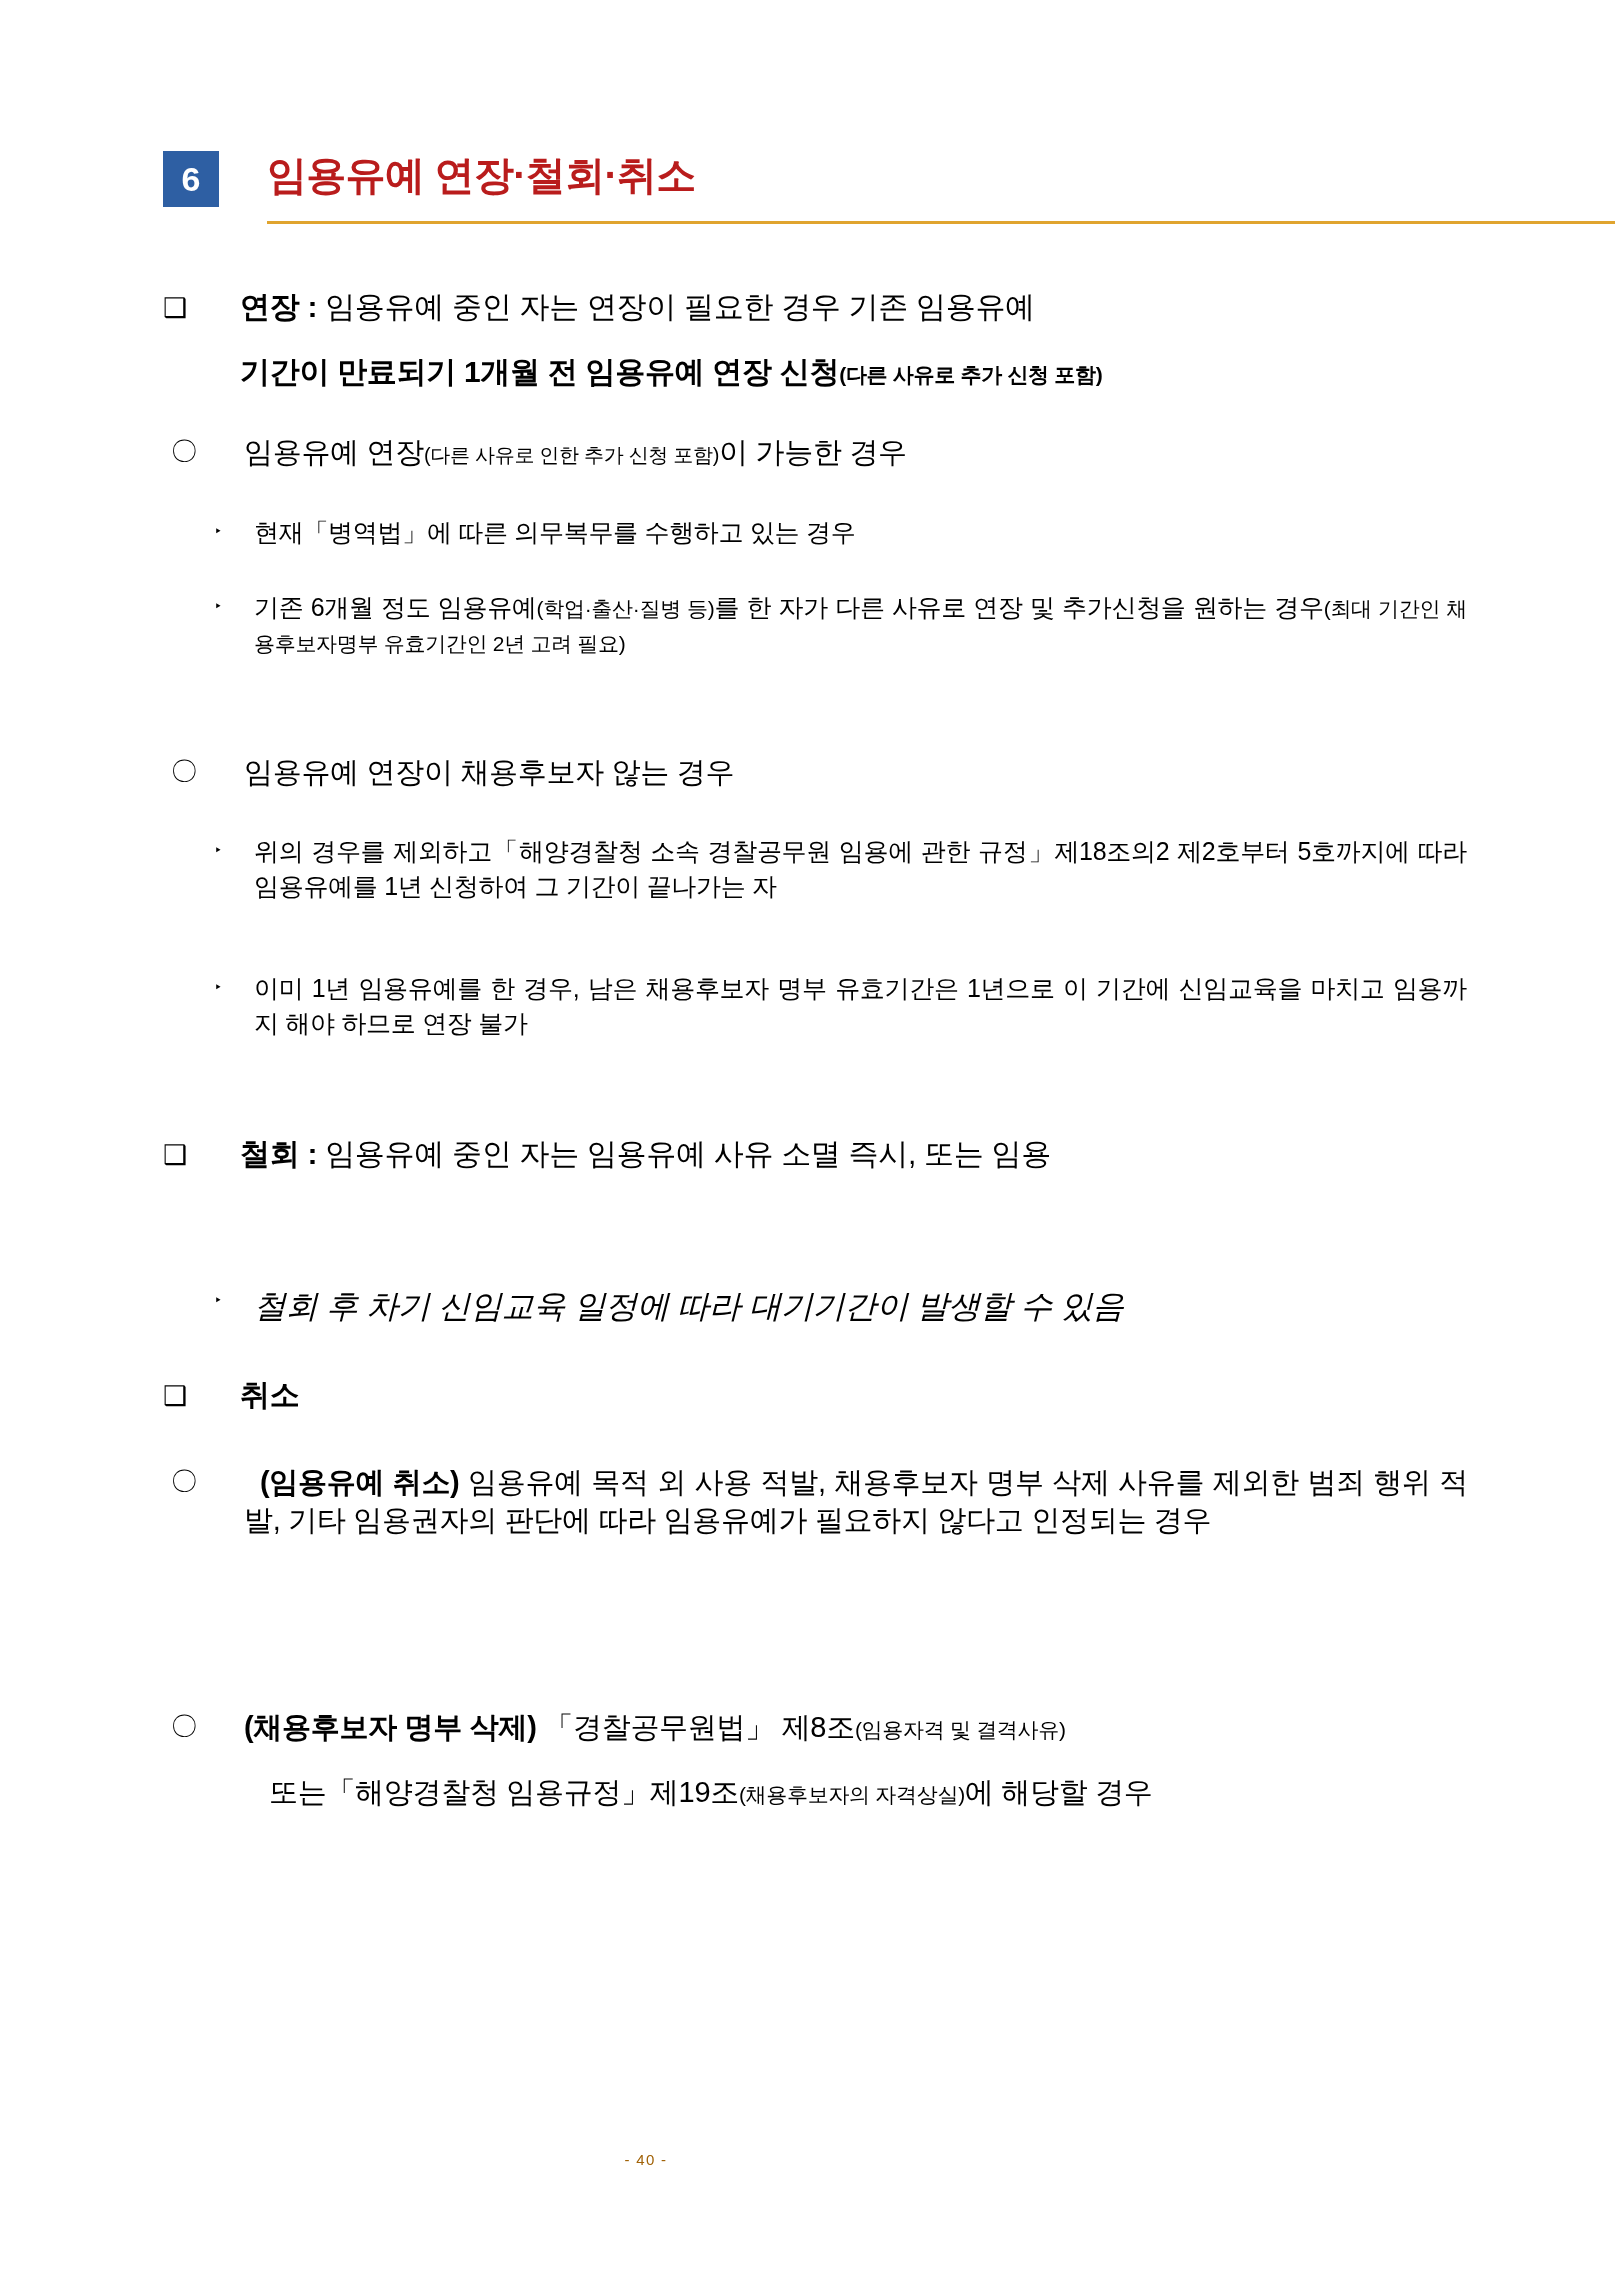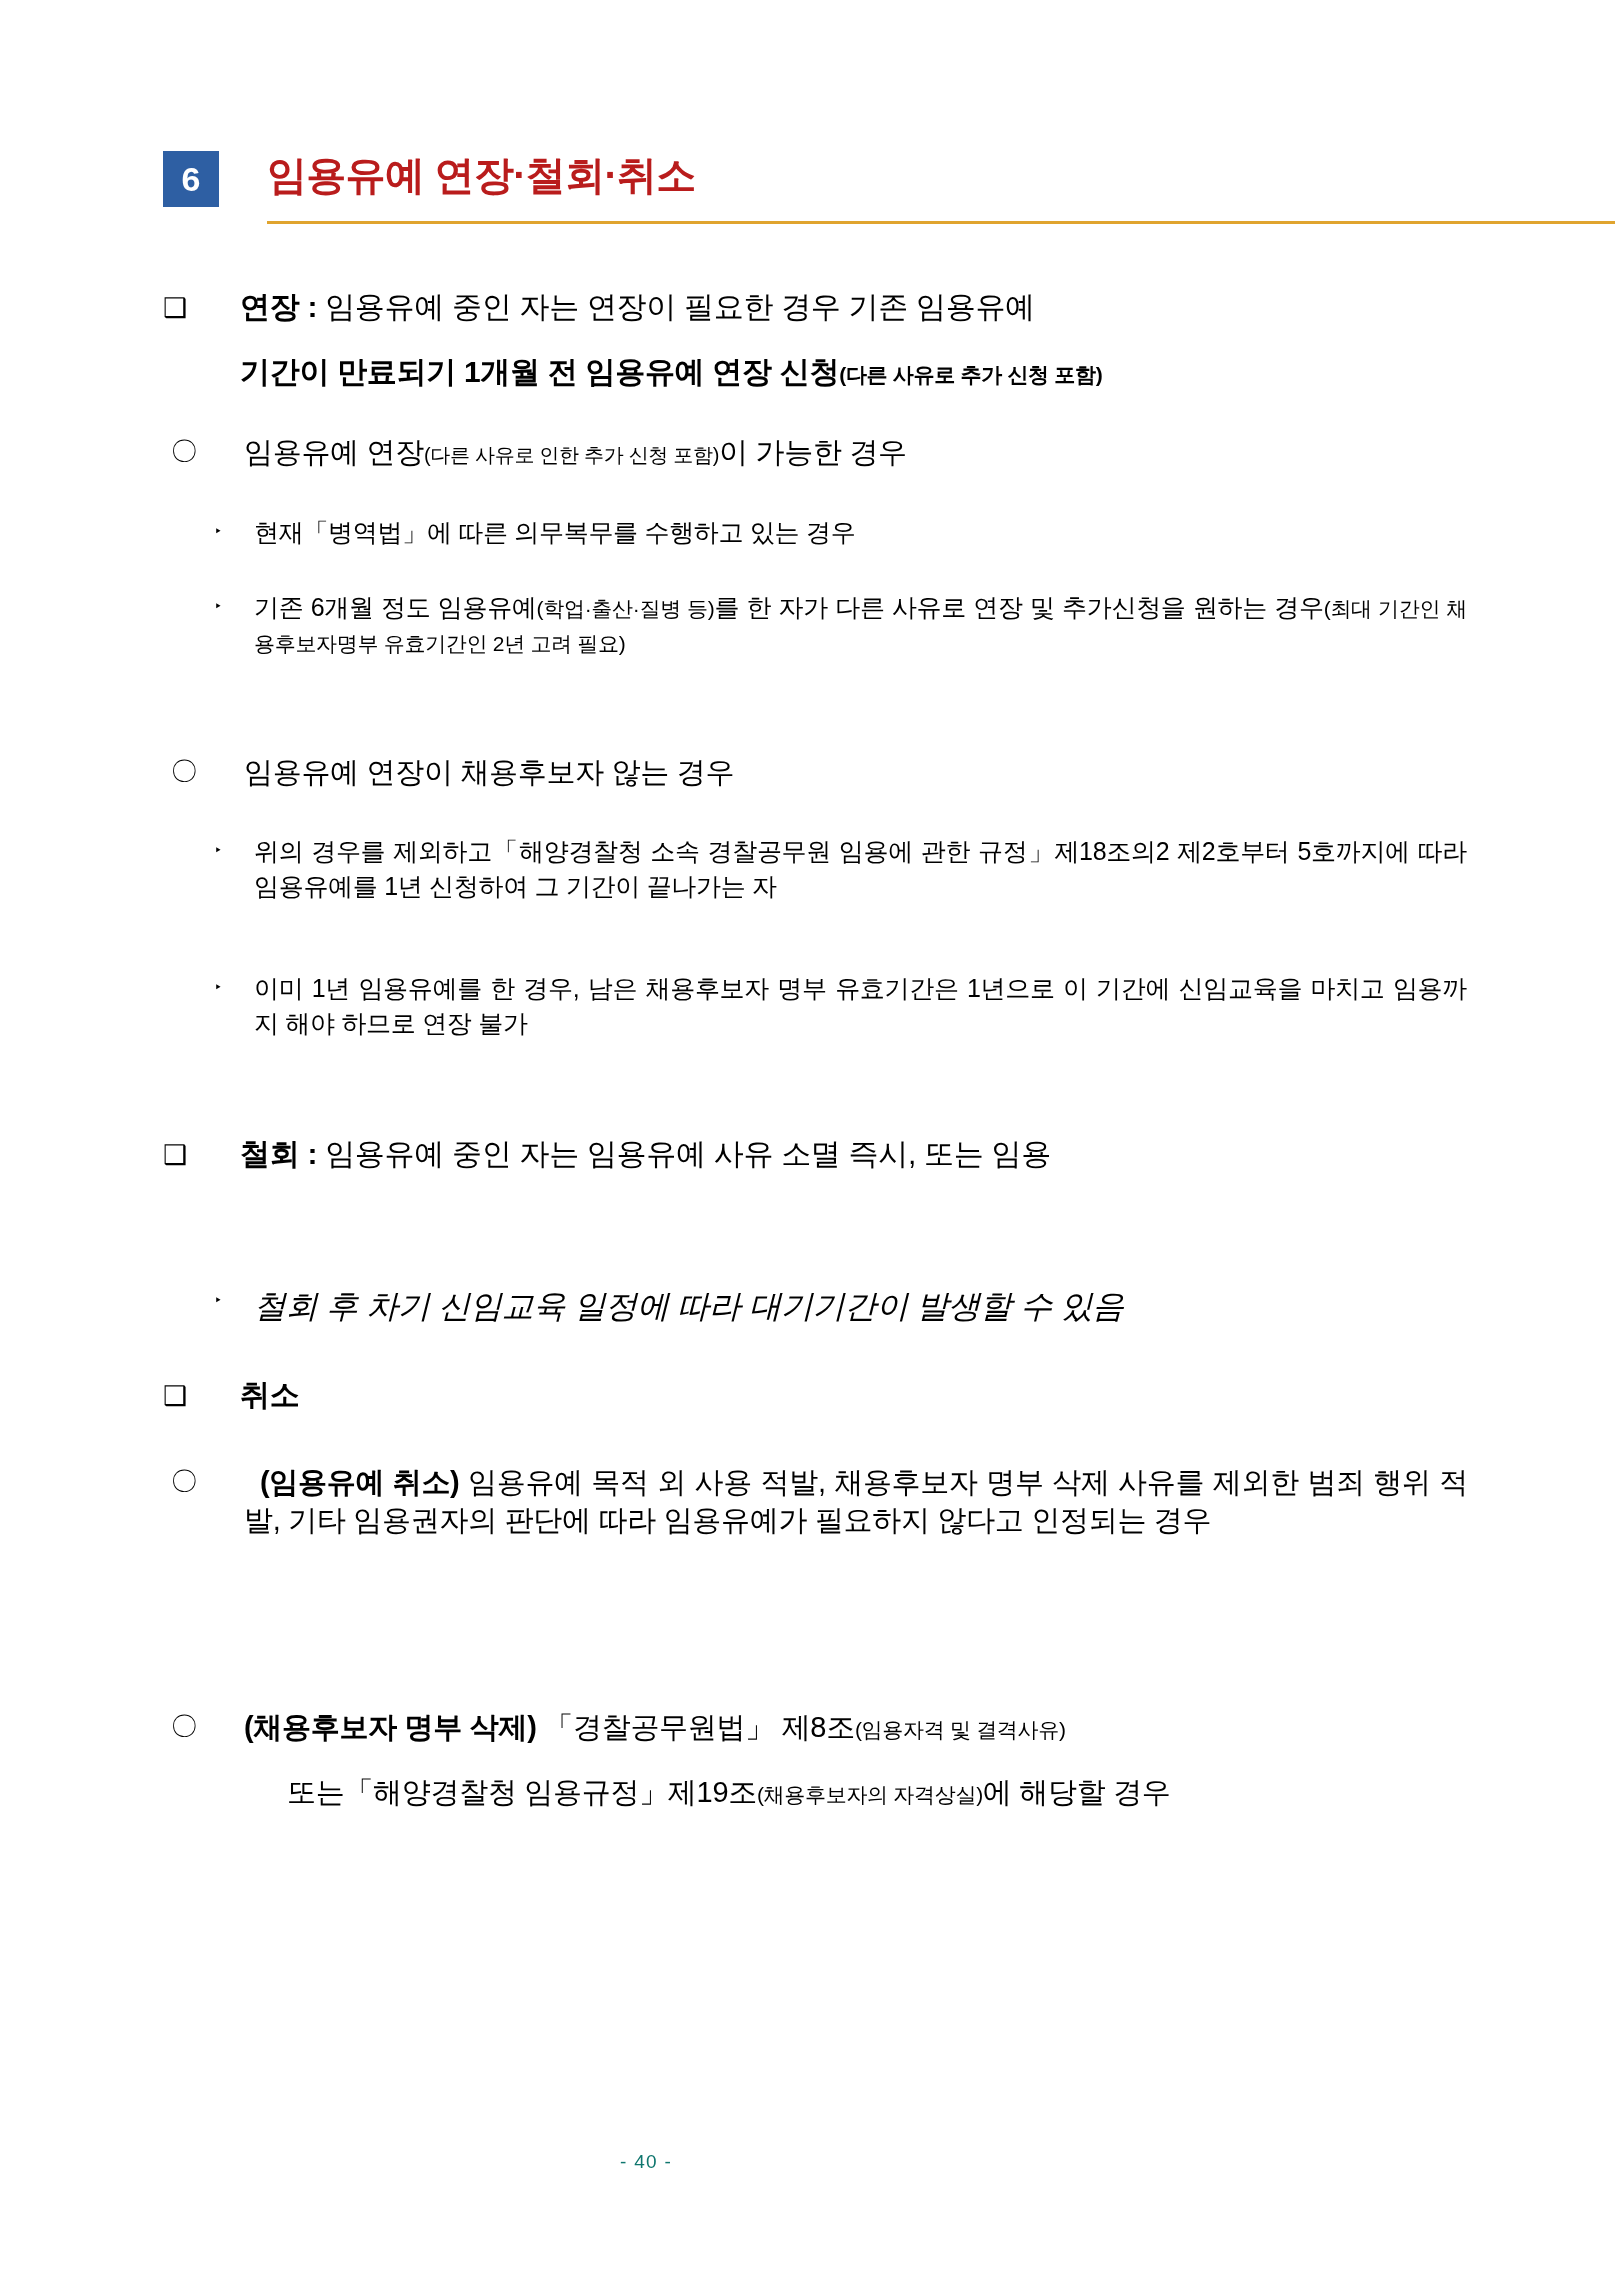--- a/index.html
+++ b/index.html
@@ -136,22 +136,22 @@
     text-align: justify;
     text-justify: inter-character;
   }
 
   .footer {
     position: absolute;
     left: 0;
     top: 2151px;
     width: 1292px;
     text-align: center;
-    font-size: 19px;
-    color: #0f766e;
+    font-size: 15px;
+    color: #a16207;
     letter-spacing: 1.3px;
   }
 </style>
 </head>
 <body>
 
 <div class="page">
 
   <div class="section-header">
     <div class="sec-num">6</div>
@@ -228,21 +228,21 @@
       <span style="font-weight:bold;margin-left:16px;">(임용유예 취소)</span><span> 임용유예 목적 외 사용 적발, 채용후보자 명부 삭제 사유를 제외한 범죄 행위 적발, 기타 임용권자의 판단에 따라 임용유예가 필요하지 않다고 인정되는 경우</span>
     </span>
   </div>
 
   <div class="blk lvl2" style="left:171px; top:1708px; width:1297px;">
     <span class="marker">〇</span>
     <span class="body">
       <span style="font-weight:bold;">(채용후보자 명부 삭제)</span><span> 「경찰공무원법」 제8조</span><span class="sm">(임용자격 및 결격사유)</span>
     </span>
   </div>
-  <div class="blk lvl2" style="left:189px; top:1773px; width:1297px;">
+  <div class="blk lvl2" style="left:171px; top:1773px; width:1297px;">
     <span class="body" style="margin-left:98px;">
       <span>또는「해양경찰청 임용규정」제19조</span><span class="sm">(채용후보자의 자격상실)</span><span>에 해당할 경우</span>
     </span>
   </div>
 
   <div class="footer">- 40 -</div>
 
 </div>
 
 

